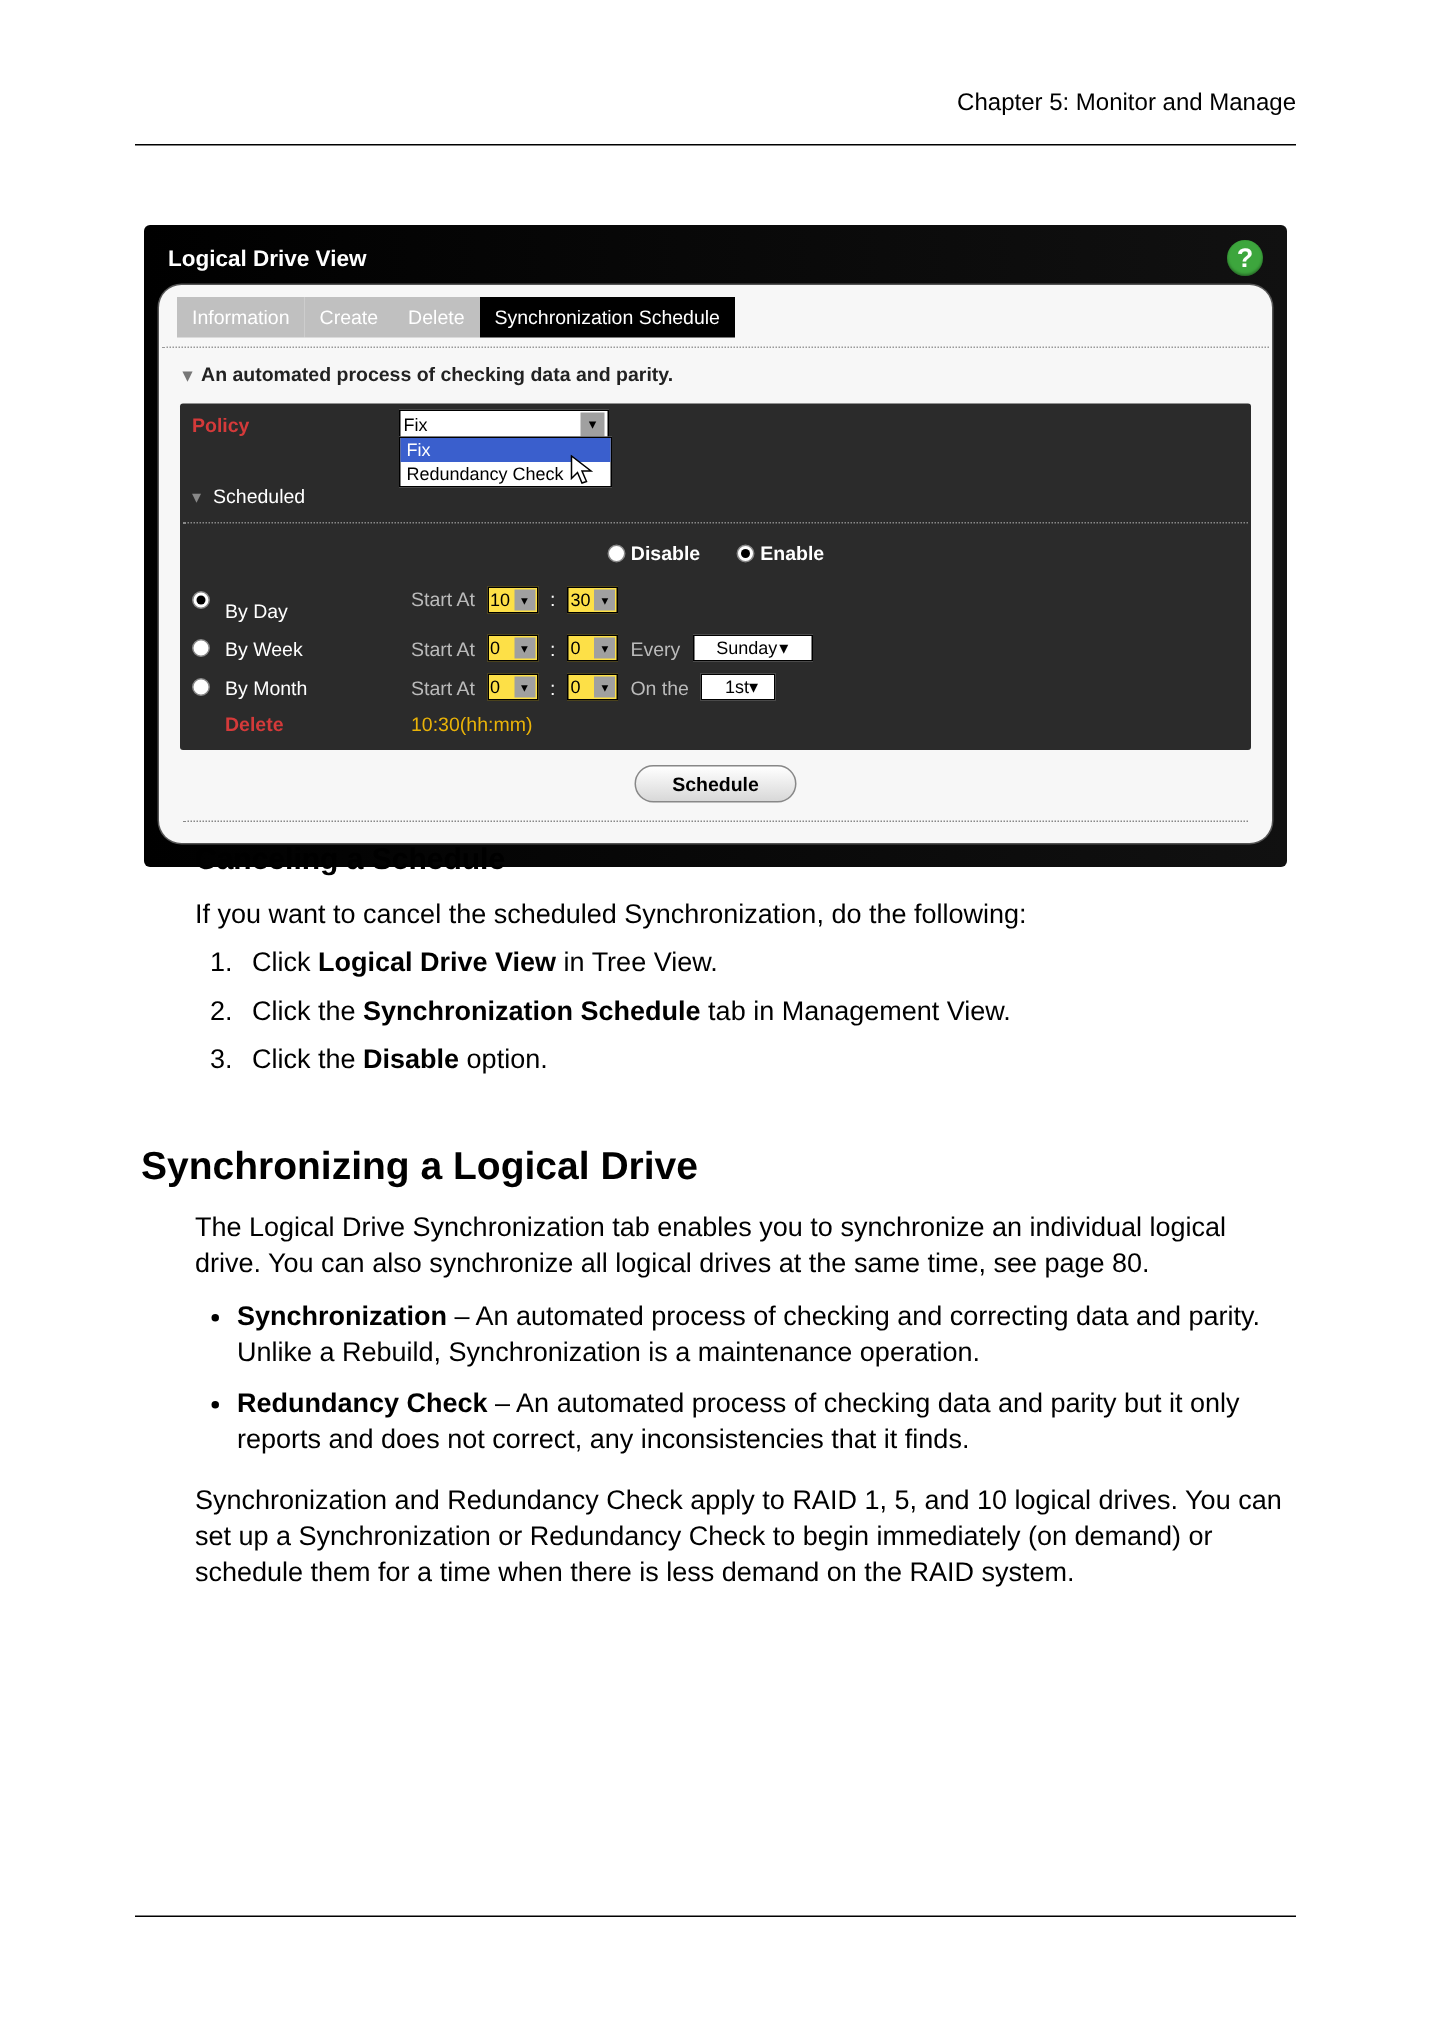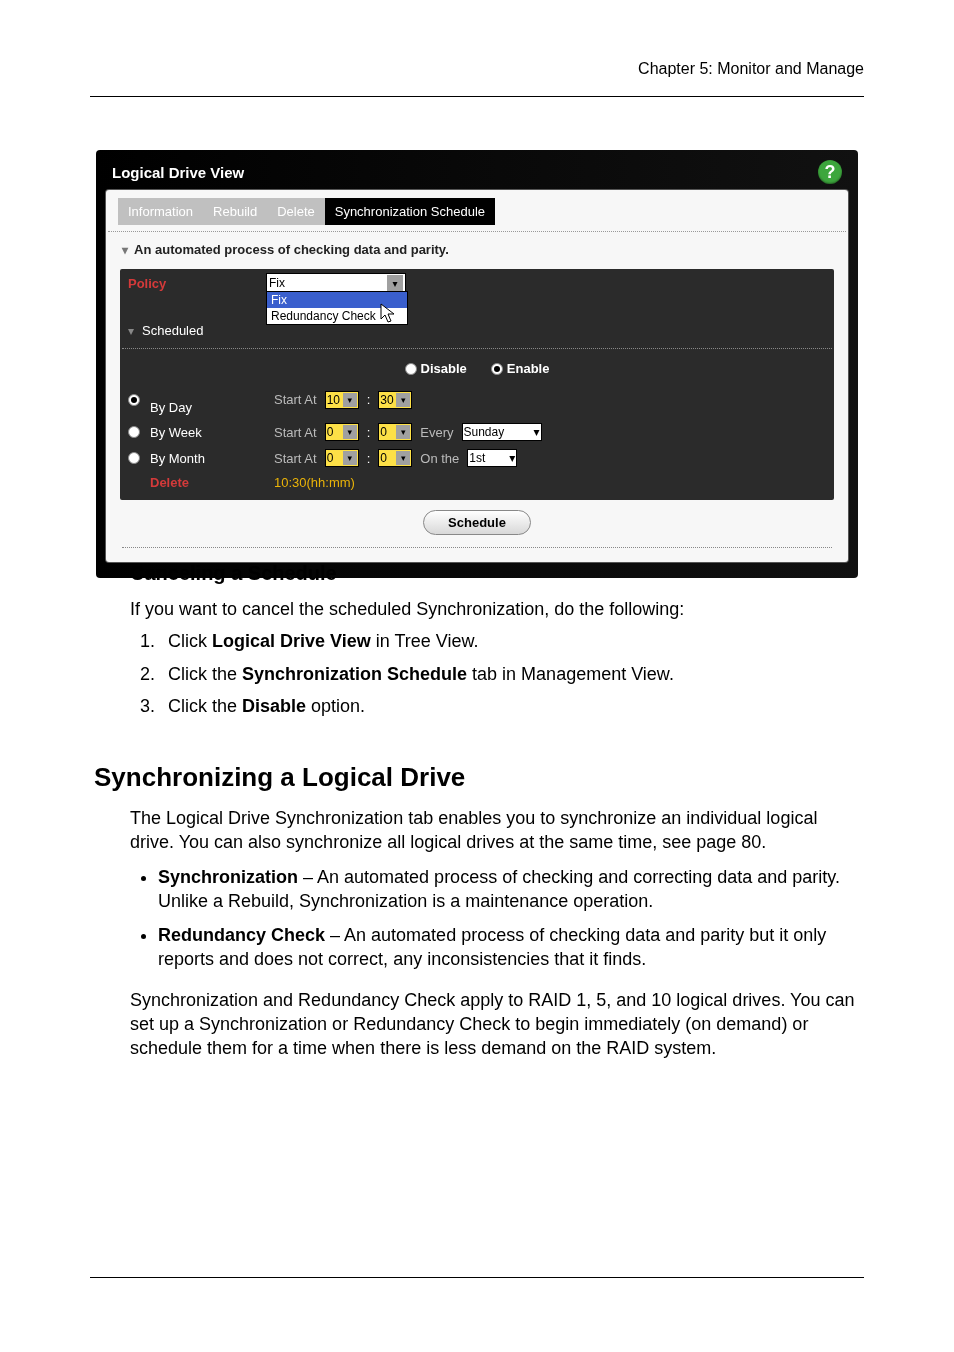--- a/index.html
+++ b/index.html
@@ -62,21 +62,21 @@
     background: #3da63d;
     border-radius: 50%;
     display: flex; align-items: center; justify-content: center;
     color: #fff; font-weight: bold;
     font-size: 18px;
     box-shadow: inset 0 -1px 2px rgba(0,0,0,.4);
   }
   .app-body {
     margin: 0 10px 6px 10px;
     background: #f7f7f7;
-    border-radius: 3px;
+    border-radius: 15px;
     padding: 0 0 14px 0;
     color: #000;
     box-shadow: 0 0 0 1px #555;
   }
   .tabs {
     display: flex;
     padding: 8px 12px 0 12px;
     gap: 0;
   }
   .tab {
@@ -167,21 +167,21 @@
   .tiny-input {
     background:#fde047; color:#000; border:1px solid #000;
     width:34px; height:18px; font-size:12px;
     display:inline-flex; align-items:center; justify-content:space-between;
     padding:0 1px;
   }
   .tiny-input .sa { width:14px; height:14px; background:#a0a0a0; display:flex; align-items:center; justify-content:center; font-size:9px;}
   .wide-input {
     background:#fff; color:#000; border:1px solid #000;
     height:18px; font-size:12px; display:inline-flex; align-items:center; justify-content:space-between;
-    padding:0 1px;
+    padding:0 15px;
   }
   .wide-input.w80 { width:80px; }
   .wide-input.w50 { width:50px; }
   .faded { color:#bbb; }
   .ex-label { color:#d43a3a; font-weight:bold; }
   .schedule-btn {
     display:block; margin: 10px auto 0 auto;
     background: linear-gradient(#fff,#d8d8d8);
     border:1px solid #888; border-radius:14px;
     padding: 4px 24px;
@@ -225,21 +225,21 @@
 
   <div class="screenshot-wrap">
     <div class="app">
       <div class="app-header">
         <div class="app-title">Logical Drive View</div>
         <div class="help-badge">?</div>
       </div>
       <div class="app-body">
         <div class="tabs">
           <div class="tab">Information</div>
-          <div class="tab">Rebuild</div>
+          <div class="tab">Create</div>
           <div class="tab">Delete</div>
           <div class="tab active">Synchronization Schedule</div>
         </div>
         <hr class="hr">
 
         <div class="desc-row">
           <span class="chev">▾</span>
           <span>An automated process of checking data and parity.</span>
         </div>
 

